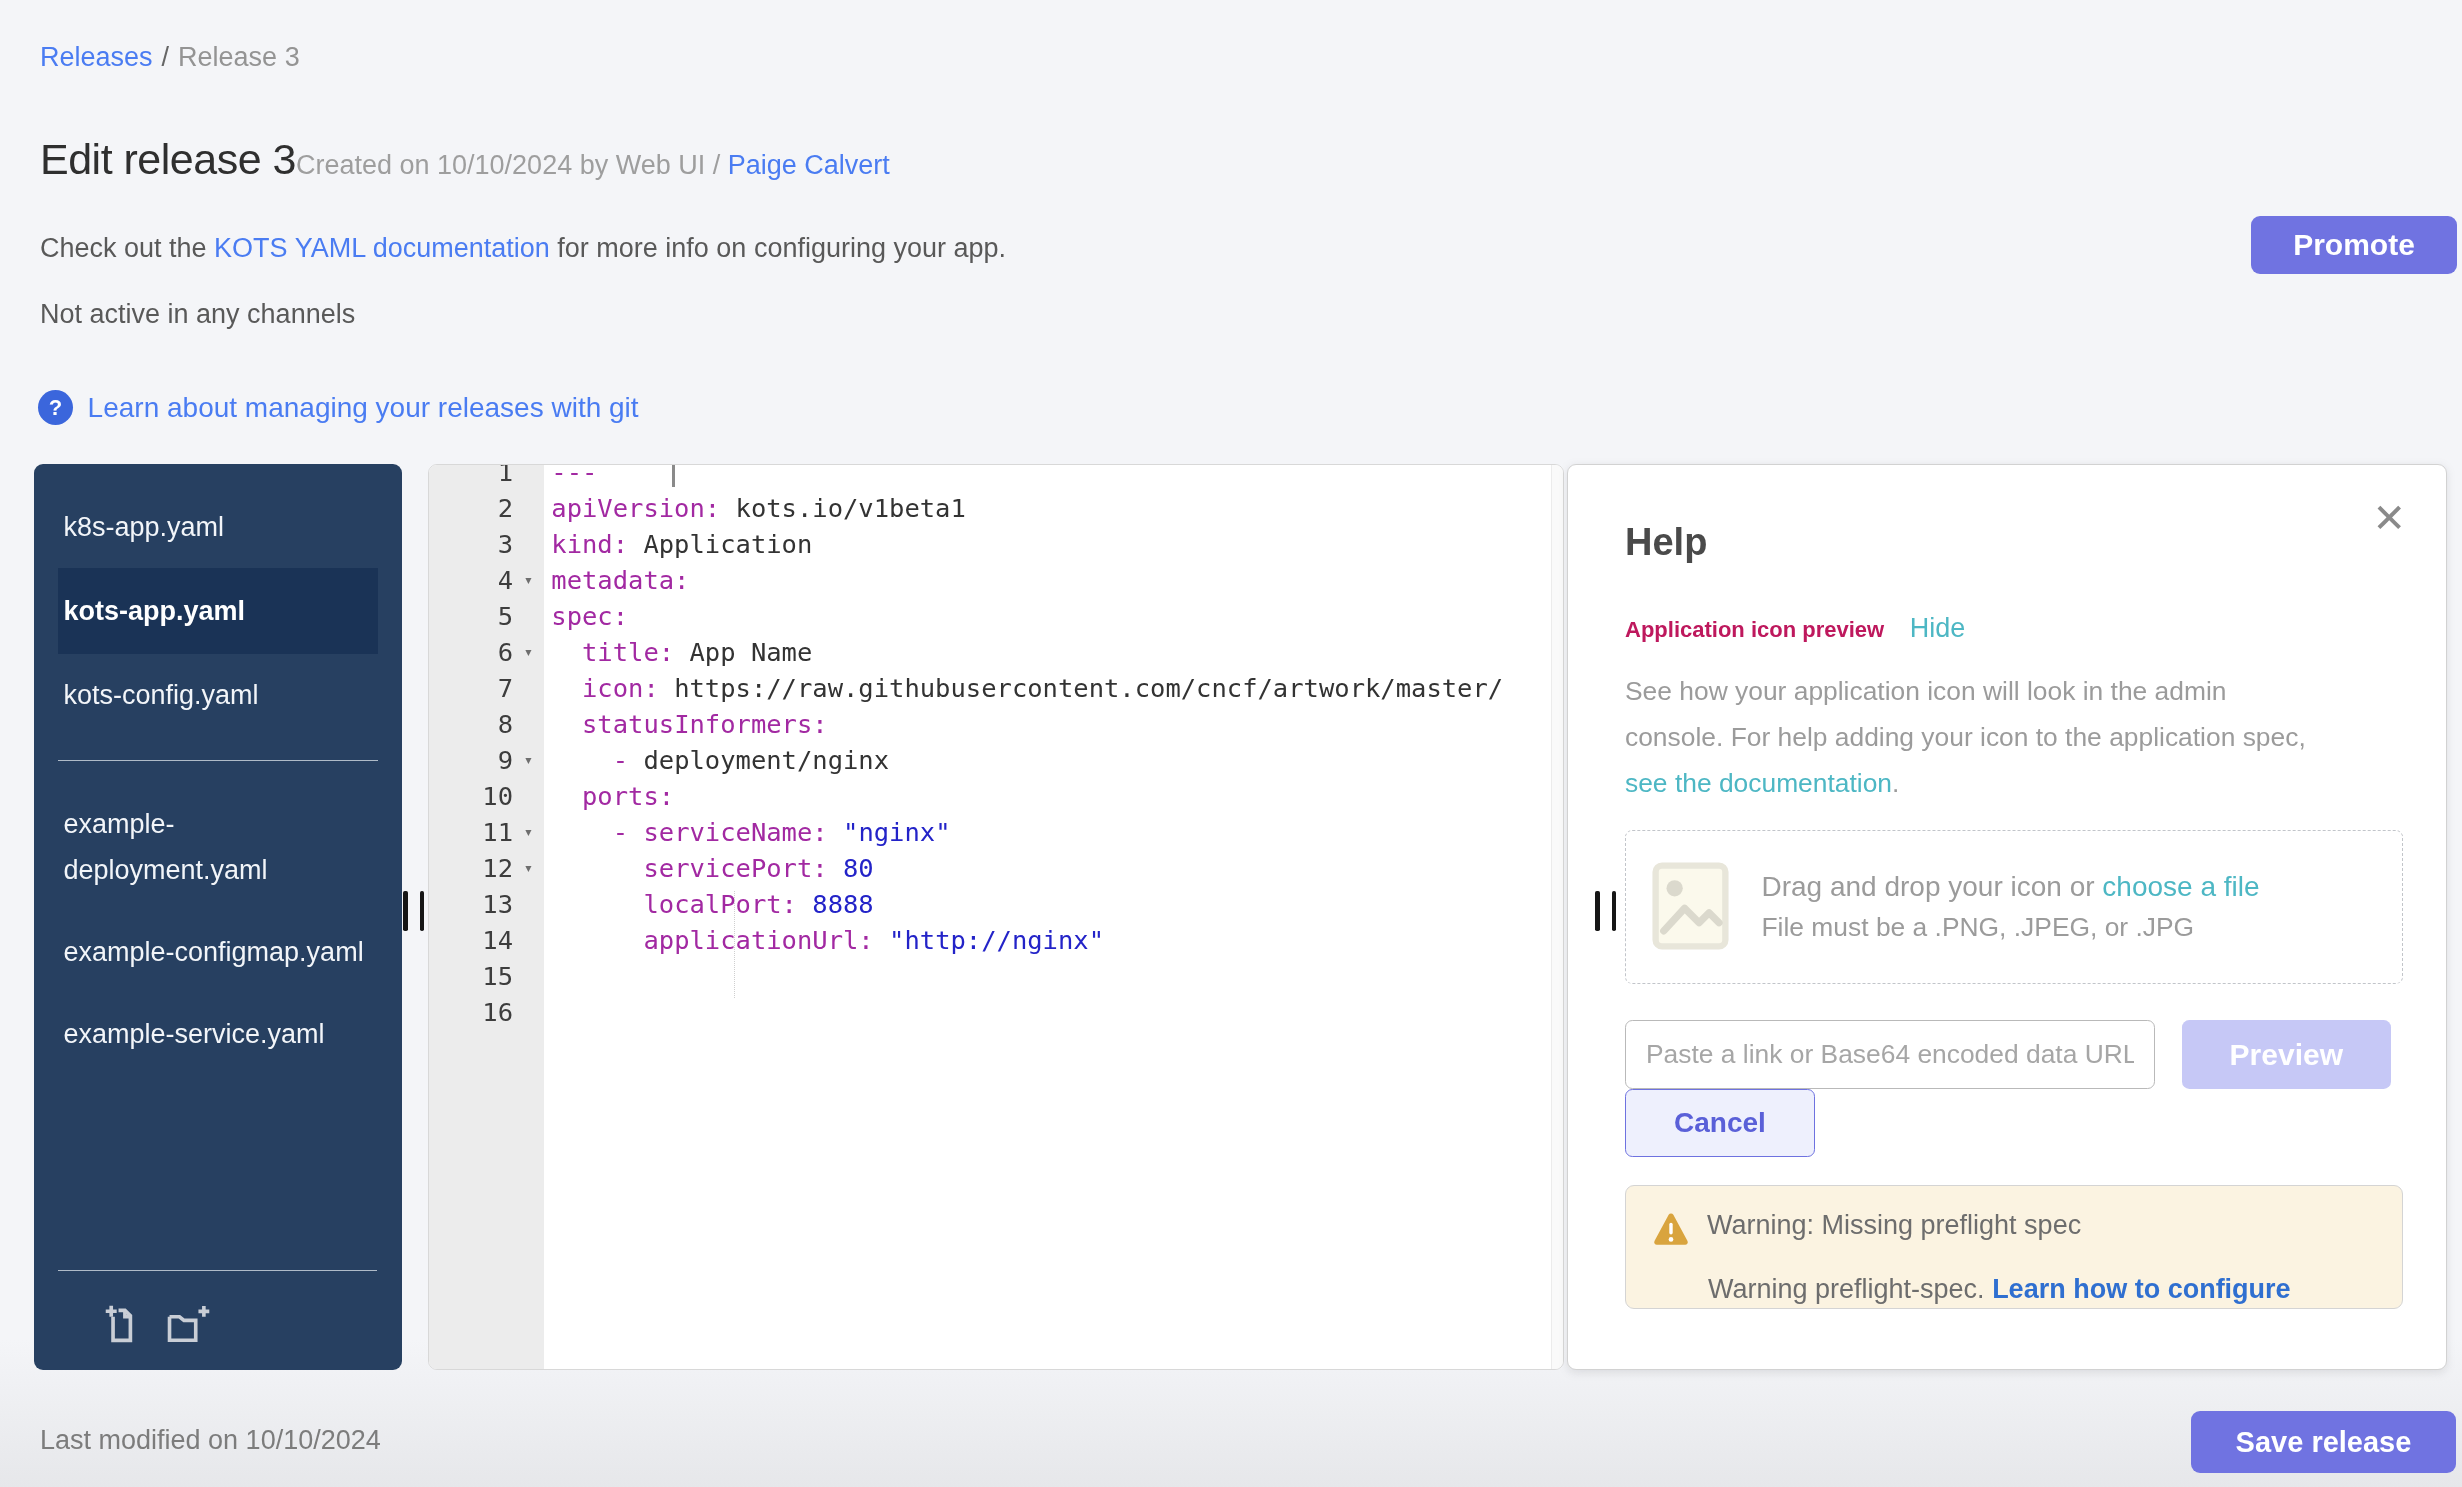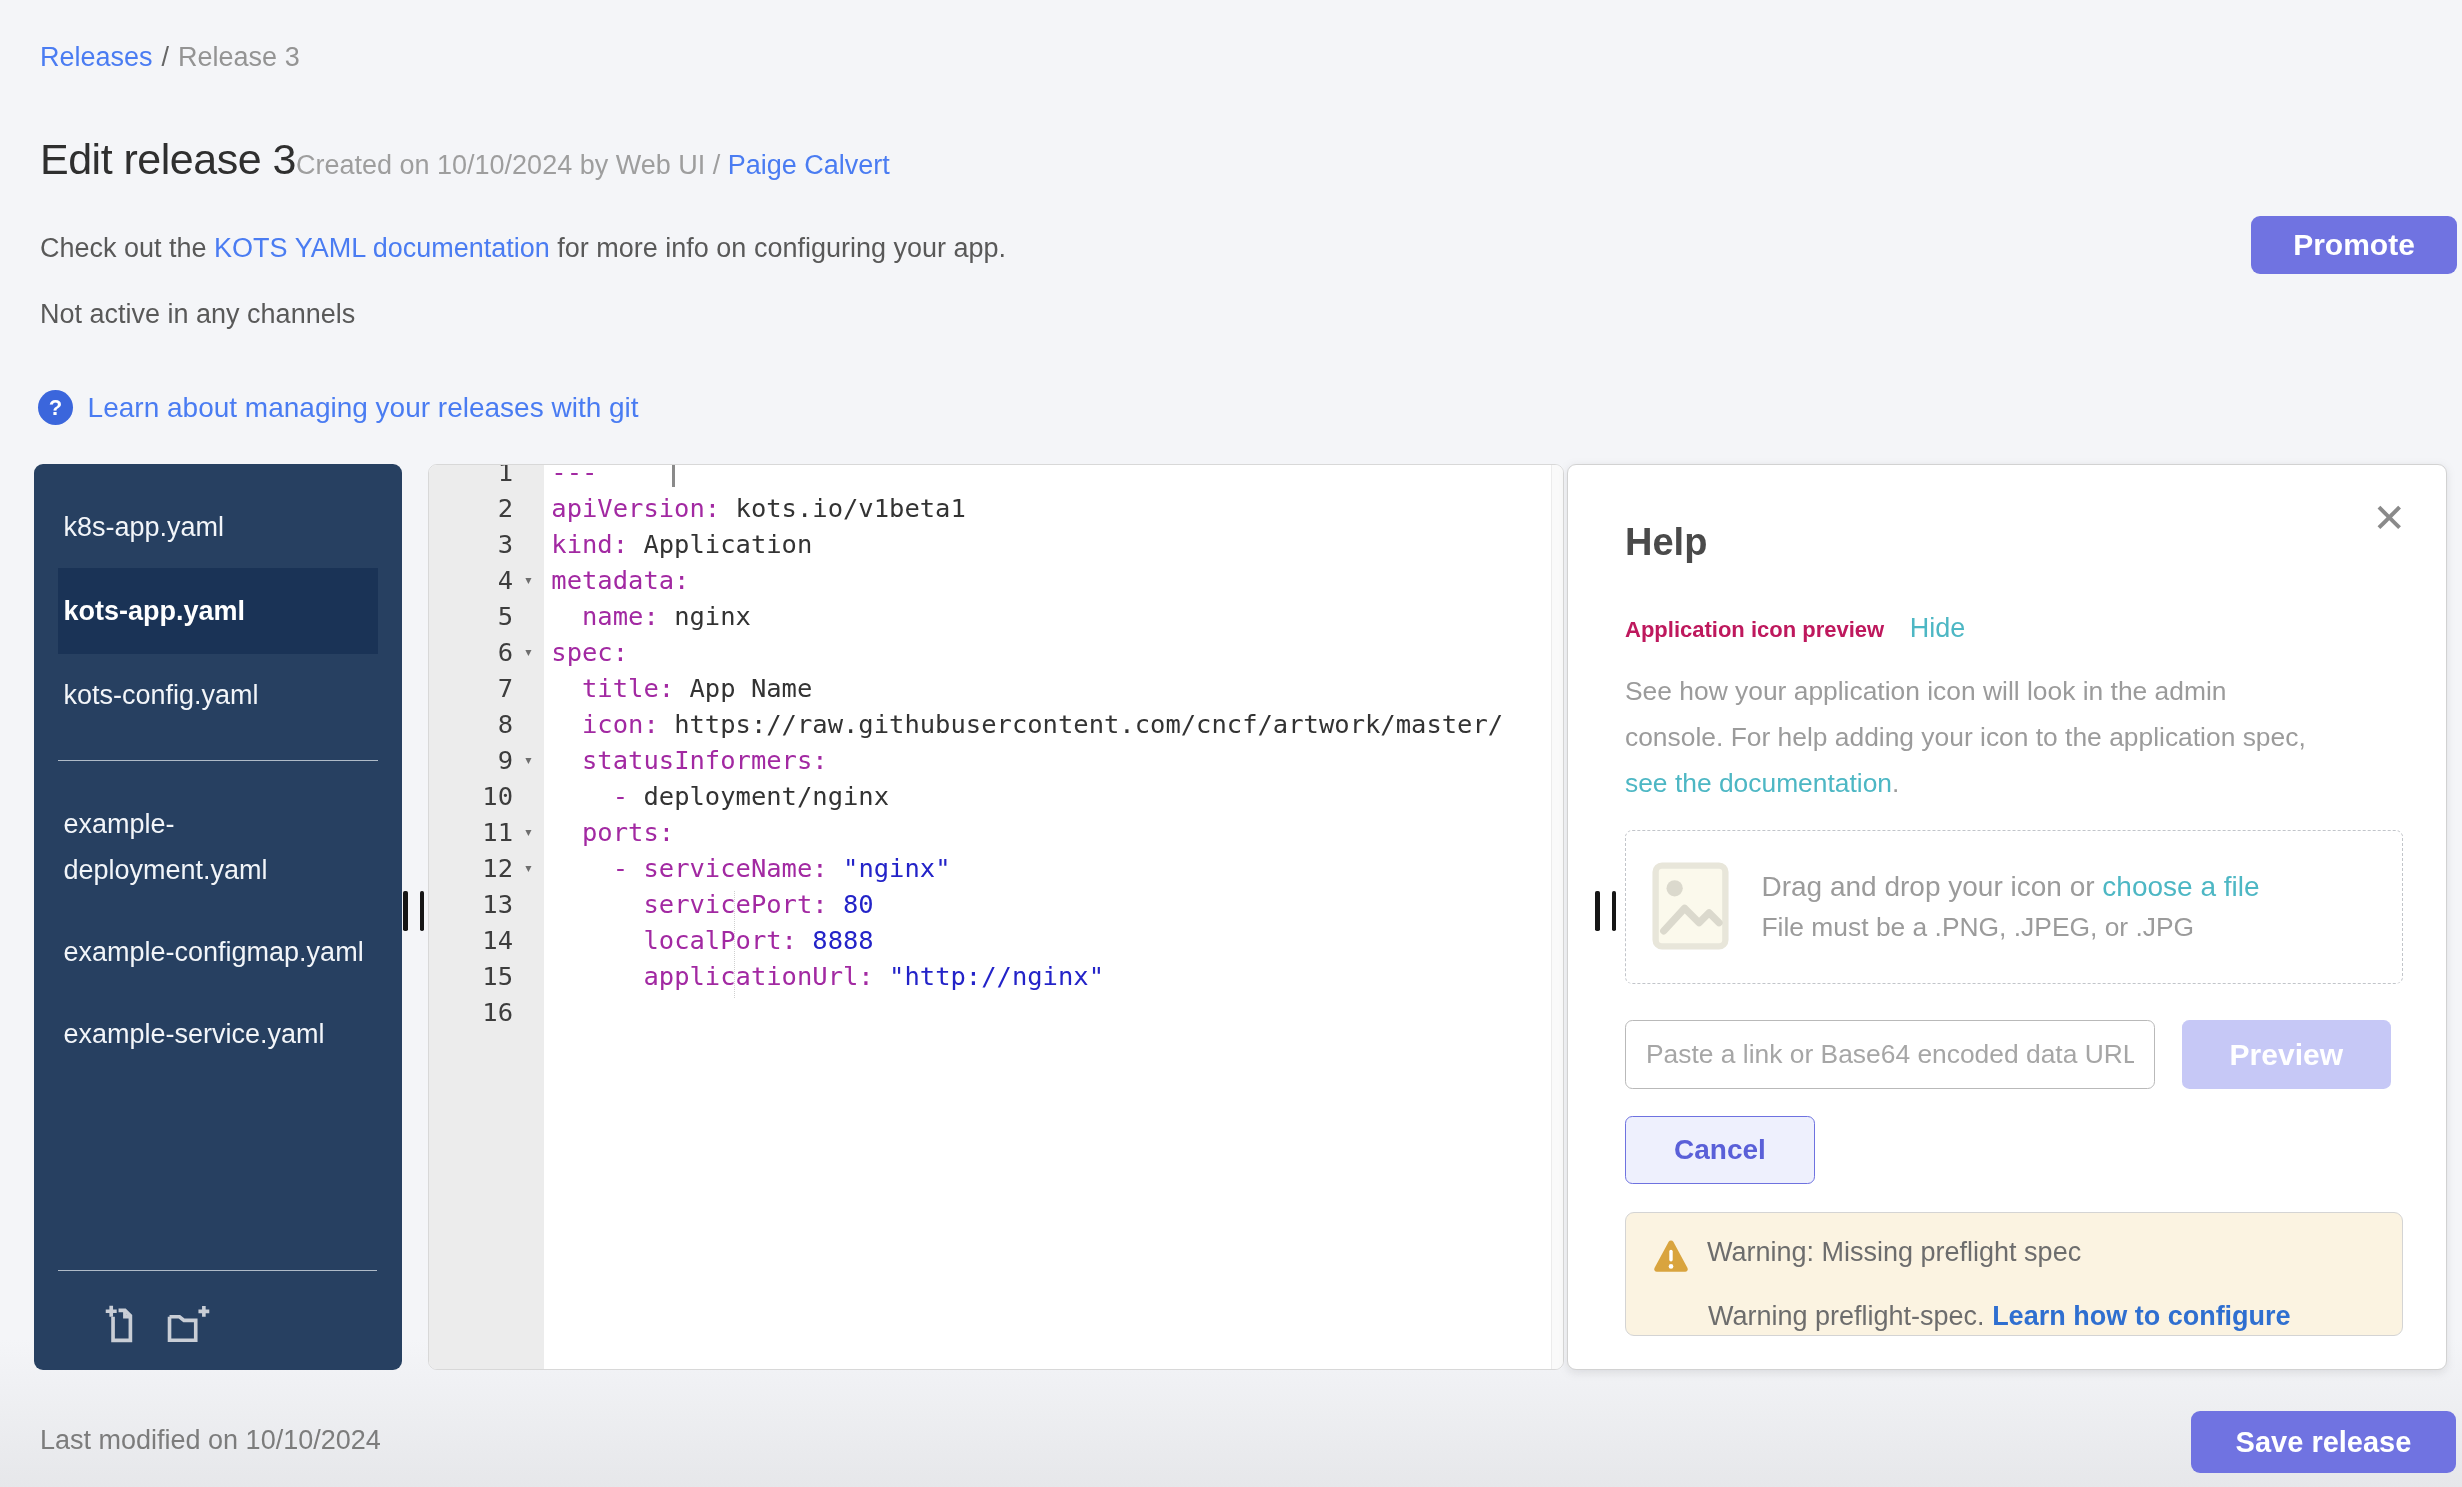--- a/index.html
+++ b/index.html
@@ -90,21 +90,21 @@
   .dz-text .l1{font-size:28px;color:var(--gray-text);}
   .dz-text .l1 a{color:var(--teal);text-decoration:none;cursor:pointer;}
   .dz-text .l2{font-size:26.4px;color:var(--gray-text);margin-top:9px;}
 
   .url-row{margin-top:36px;display:flex;align-items:center;}
   .url-input{width:534px;height:69px;border:1.8px solid #b9b9b9;border-radius:7.3px;font-size:26.4px;color:#555;
     padding:0 20px;font-family:inherit;outline:none;background:#fff;}
   .url-input::placeholder{color:#a6a6a6;}
   .preview-btn{margin-left:26.4px;width:211px;height:69px;background:#c6c8f6;border:none;border-radius:7.3px;color:#fff;
     font-size:30px;font-weight:700;font-family:inherit;cursor:default;}
-  .cancel-btn{margin-top:27px;width:190px;height:68px;background:#eef0fd;border:1.8px solid #6e72e0;border-radius:7.3px;
+  .cancel-btn{width:190px;height:68px;background:#eef0fd;border:1.8px solid #6e72e0;border-radius:7.3px;
     color:#5a60d8;font-size:28px;font-weight:700;font-family:inherit;cursor:pointer;display:block;}
 
   .warning-box{margin-top:28px;width:778px;height:124px;background:#fbf3e1;border:0.9px solid #d4d4d4;border-radius:9px;
     padding:24px 27px 0 27px;overflow:hidden;}
   .warn-row{display:flex;align-items:flex-start;gap:18px;}
   .warn-row svg{flex:0 0 auto;margin-top:1.8px;}
   .warn-title{font-size:27px;color:#6d6d6d;}
   .warn-line2{margin-top:24px;padding-left:55px;font-size:27px;color:#6d6d6d;}
   .warn-line2 a{color:#2f6fd0;font-weight:600;text-decoration:none;cursor:pointer;}
 
@@ -237,21 +237,20 @@
             <span class="fold"></span>
           </div>
         </div>
     </div>
     <div class="code-col">
       <div class="inner" id="code-lines">
           <div class="c-row"><span class="tok-key">---</span></div>
           <div class="c-row"><span class="tok-key">apiVersion:</span><span class="tok-plain"> kots.io/v1beta1</span></div>
           <div class="c-row"><span class="tok-key">kind:</span><span class="tok-plain"> Application</span></div>
           <div class="c-row"><span class="tok-key">metadata:</span></div>
-          <div class="c-row"><span class="tok-plain">  </span><span class="tok-key">name:</span><span class="tok-plain"> nginx</span></div>
           <div class="c-row"><span class="tok-key">spec:</span></div>
           <div class="c-row"><span class="tok-plain">  </span><span class="tok-key">title:</span><span class="tok-plain"> App Name</span></div>
           <div class="c-row"><span class="tok-plain">  </span><span class="tok-key">icon:</span><span class="tok-plain"> https://raw.githubusercontent.com/cncf/artwork/master/</span></div>
           <div class="c-row"><span class="tok-plain">  </span><span class="tok-key">statusInformers:</span></div>
           <div class="c-row"><span class="tok-plain">    </span><span class="tok-dash">-</span><span class="tok-plain"> deployment/nginx</span></div>
           <div class="c-row"><span class="tok-plain">  </span><span class="tok-key">ports:</span></div>
           <div class="c-row"><span class="tok-plain">    </span><span class="tok-dash">-</span><span class="tok-plain"> </span><span class="tok-key">serviceName:</span><span class="tok-plain"> </span><span class="tok-str">"nginx"</span></div>
           <div class="c-row"><span class="tok-plain">      </span><span class="tok-key">servicePort:</span><span class="tok-plain"> </span><span class="tok-num">80</span></div>
           <div class="c-row"><span class="tok-plain">      </span><span class="tok-key">localPort:</span><span class="tok-plain"> </span><span class="tok-num">8888</span></div>
           <div class="c-row"><span class="tok-plain">      </span><span class="tok-key">applicationUrl:</span><span class="tok-plain"> </span><span class="tok-str">"http://nginx"</span></div>

